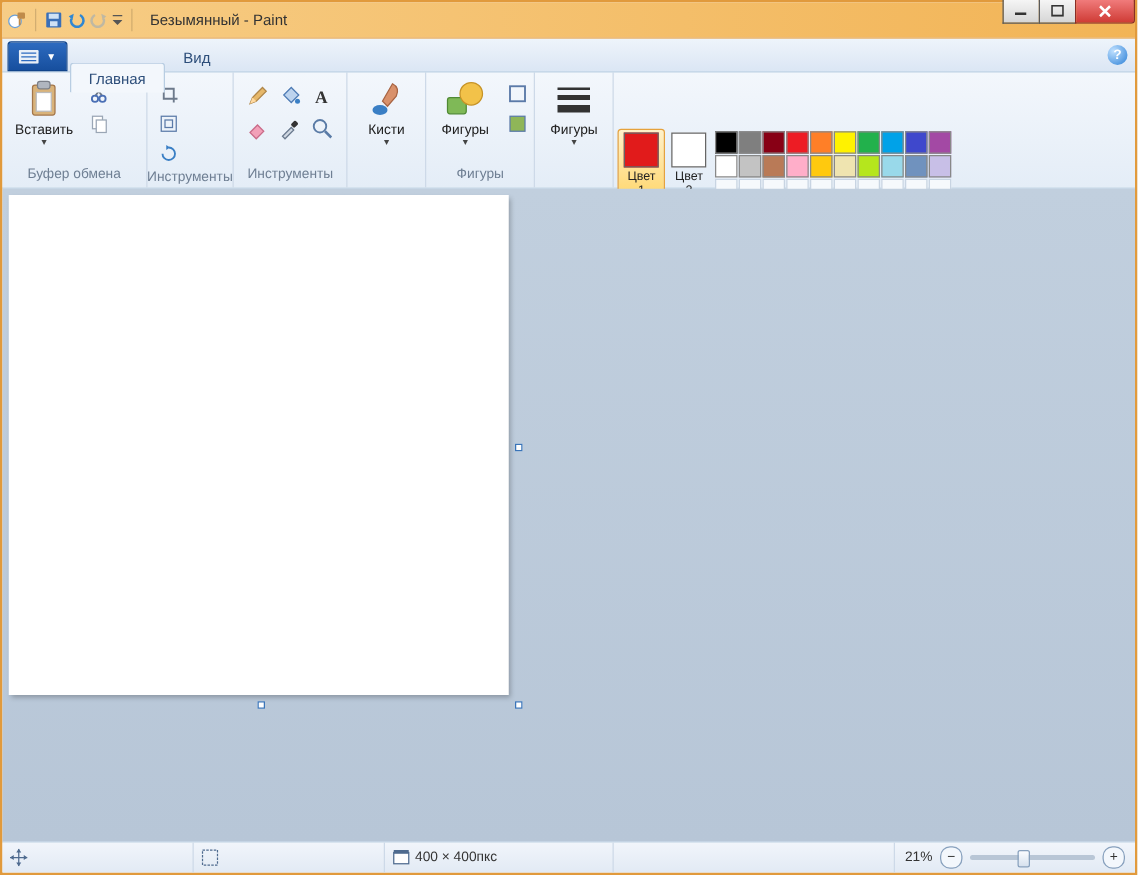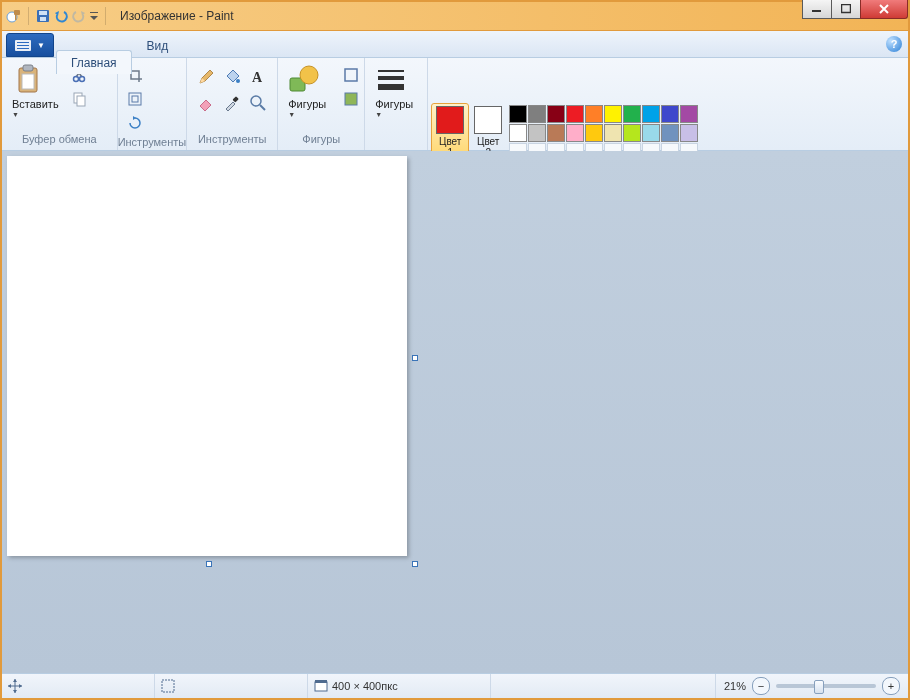--- a/index.html
+++ b/index.html
@@ -21,21 +21,21 @@
   .filebtn{height:22px;margin:2px 2px 0 4px;padding:0 8px;background:linear-gradient(#2d6bc0,#174f9e);color:#fff;border:1px solid #11448a;border-radius:3px 3px 0 0;display:flex;align-items:center;gap:6px;font-size:12px;}
   .filebtn .chev{font-size:8px;}
   .tab{height:23px;padding:0 14px;display:flex;align-items:center;border:1px solid transparent;border-bottom:none;border-radius:3px 3px 0 0;font-size:12px;color:#2d4e7a;cursor:default;}
   .tab.active{background:#f3f7fc;border-color:#b8cde2;color:#2d4e7a;position:relative;top:17px;}
   .helpbtn{position:absolute;right:6px;top:5px;width:16px;height:16px;border-radius:50%;background:radial-gradient(circle at 30% 30%,#bfe0ff,#2a7fd6);color:#fff;font-weight:bold;font-size:11px;display:flex;align-items:center;justify-content:center;}
   
   .ribbon{height:92px;background:linear-gradient(#f3f7fc,#e4edf7);border-bottom:1px solid #b8cde2;display:flex;}
   .group{display:flex;flex-direction:column;border-right:1px solid #cdd9e8;}
   .group-body{flex:1;display:flex;align-items:flex-start;padding:3px;}
   .group-label{height:15px;font-size:11px;color:#6f7f93;text-align:center;padding-bottom:2px;}
-  .bigbtn{display:flex;flex-direction:column;align-items:flex-start;justify-content:flex-start;padding:2px 6px;border:1px solid transparent;border-radius:3px;min-width:42px;}
+  .bigbtn{display:flex;flex-direction:column;align-items:center;justify-content:flex-start;padding:2px 6px;border:1px solid transparent;border-radius:3px;min-width:42px;}
   .bigbtn .icon{width:32px;height:32px;margin-bottom:2px;display:flex;align-items:center;justify-content:center;}
   .bigbtn .lbl{font-size:11px;text-align:center;line-height:12px;}
   .bigbtn .dd{font-size:7px;color:#444;margin-top:1px;}
   .smallgrid{display:grid;grid-template-columns:repeat(2,22px);grid-auto-rows:22px;gap:2px;margin-left:2px;margin-top:2px;}
   .smallbtn{width:22px;height:22px;display:flex;align-items:center;justify-content:center;border:1px solid transparent;border-radius:2px;}
   .tools3x2{display:grid;grid-template-columns:repeat(3,24px);grid-auto-rows:24px;gap:2px;padding:4px;}
   .colorbtn{display:flex;flex-direction:column;align-items:center;padding:2px 4px;border:1px solid transparent;border-radius:3px;}
   .colorbtn.sel{border-color:#e6a23c;background:linear-gradient(#fff1c9,#ffd66b);}
   .colorbtn .cw{width:26px;height:26px;border:1px solid #666;margin-bottom:2px;}
   .colorbtn .cl{font-size:10px;text-align:center;line-height:11px;}
@@ -98,21 +98,21 @@
           </svg>
       </span>
       <span class="ico" style="width:10px;">
         <svg width="8" height="12">
             <rect x="0" y="2" width="8" height="1" fill="#555"></rect>
             <path d="M0 6 L8 6 L4 10 Z" fill="#555"></path>
           </svg>
       </span>
       <div class="sep"></div>
     </div>
-    <span class="title">Изображение - Paint</span>
+    <span class="title">Безымянный - Paint</span>
     <div class="winbtns">
       <div class="winbtn min">
           <svg width="10" height="10">
             <rect x="0" y="6" width="9" height="2" fill="#333"></rect>
           </svg>
         </div>
       <div class="winbtn max">
           <svg width="10" height="10">
             <rect x="0.5" y="0.5" width="9" height="8" fill="none" stroke="#333" stroke-width="1.5"></rect>
           </svg>
@@ -240,20 +240,35 @@
               <svg width="18" height="18">
                 <circle cx="7" cy="7" r="5" fill="none" stroke="#5a7ba6" stroke-width="1.5"></circle>
                 <path d="M11 11 L16 16" stroke="#5a7ba6" stroke-width="2"></path>
               </svg>
             </div>
         </div>
       </div>
       <div class="group-label">Инструменты</div>
     </div>
 
+    <div class="group">
+      <div class="group-body">
+        <div class="bigbtn">
+          <span class="icon">
+            <svg width="30" height="32">
+                <path d="M20 3 Q26 6 23 13 L16 21 L12 17 L20 3 Z" fill="#d9916b" stroke="#a86544"></path>
+                <ellipse cx="10" cy="24" rx="6" ry="4" fill="#3a7fc5"></ellipse>
+              </svg>
+          </span>
+          <span class="lbl">Кисти</span>
+          <span class="dd">▼</span>
+        </div>
+      </div>
+      <div class="group-label"></div>
+    </div>
 
     <div class="group">
       <div class="group-body">
         <div class="bigbtn">
           <span class="icon">
             <svg width="32" height="32">
                 <rect x="2" y="14" width="15" height="13" rx="2" fill="#7fb957" stroke="#4f8a34"></rect>
                 <circle cx="21" cy="11" r="9" fill="#f2c249" stroke="#c69327"></circle>
               </svg>
           </span>

